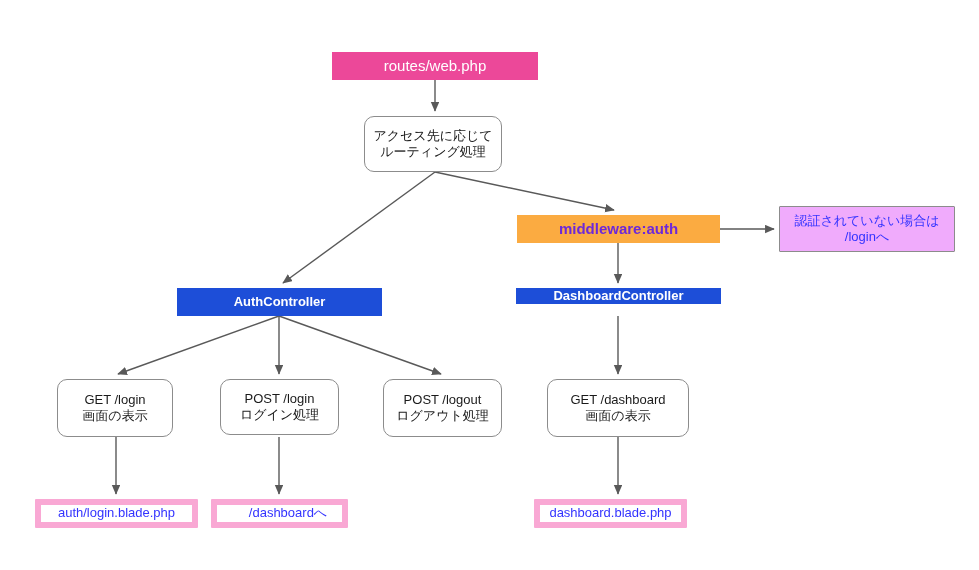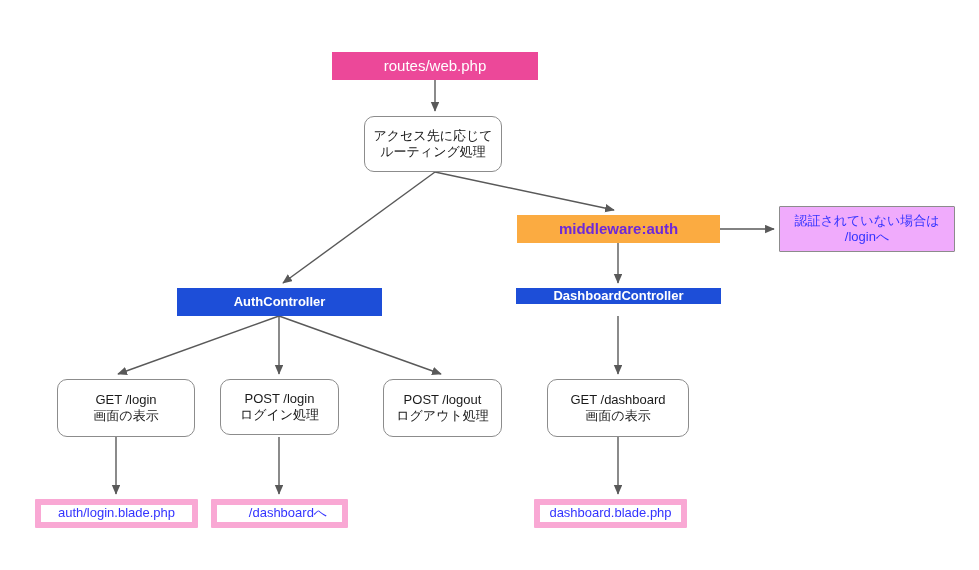--- a/index.html
+++ b/index.html
@@ -127,21 +127,21 @@
       <div class="node node-note" style="left: 779px; top: 206px; width: 176px; height: 46px;">
         <span class="node-label">認証されていない場合は
 /loginへ</span>
       </div>
       <div class="node node-controller" style="left: 177px; top: 288px; width: 205px; height: 28px;">
         <span class="node-label">AuthController</span>
       </div>
       <div class="node node-controller" style="left: 516px; top: 288px; width: 205px; height: 16px;">
         <span class="node-label">DashboardController</span>
       </div>
-      <div class="node node-process" style="left: 57px; top: 379px; width: 138px; height: 58px;">
+      <div class="node node-process" style="left: 57px; top: 379px; width: 116px; height: 58px;">
         <span class="node-label">GET /login
 画面の表示</span>
       </div>
       <div class="node node-process" style="left: 220px; top: 379px; width: 119px; height: 56px;">
         <span class="node-label">POST /login
 ログイン処理</span>
       </div>
       <div class="node node-process" style="left: 383px; top: 379px; width: 119px; height: 58px;">
         <span class="node-label">POST /logout
 ログアウト処理</span>

